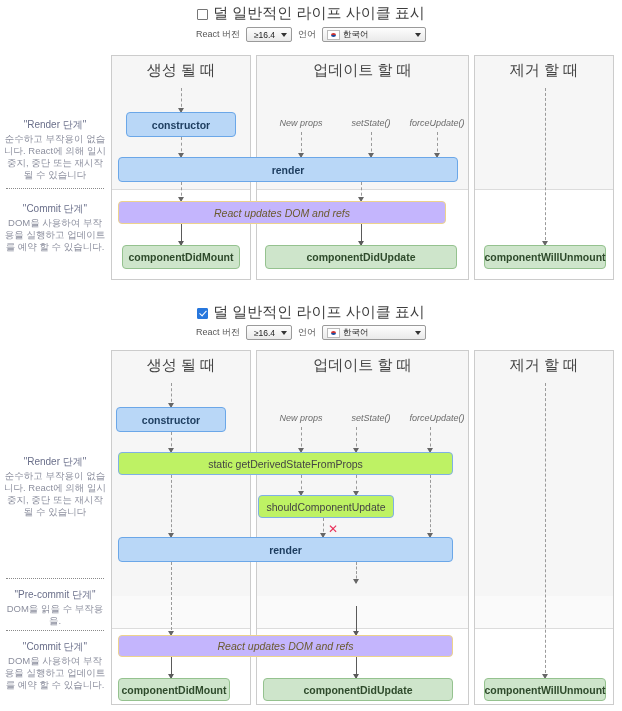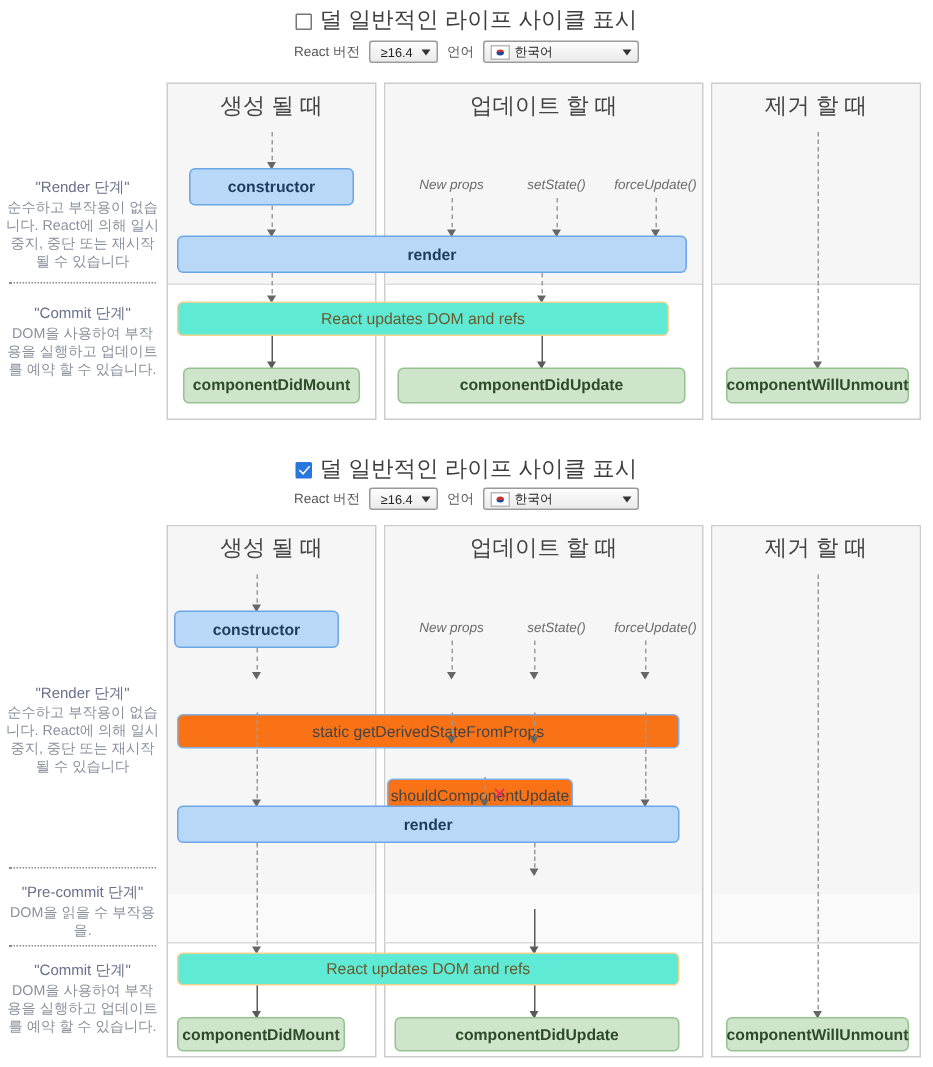--- a/index.html
+++ b/index.html
@@ -82,22 +82,22 @@
   }
 
   
   .node{
     position:absolute;box-sizing:border-box;
     display:flex;align-items:center;justify-content:center;
     border-radius:4px;font-size:10.5px;text-align:center;
     white-space:nowrap;
   }
   .n-blue{background:#b9d7f7;border:1px solid #6ba7e8;color:#1c3c5e;font-weight:bold;}
-  .n-blue-plain{background:#f97316;border:1px solid #7fb0e6;color:#444;font-weight:normal;margin-top:24px;}
-  .n-yellow{background:#5eead4;border:1px solid #edd38c;color:#6a5a2e;}
+  .n-blue-plain{background:#bef264;border:1px solid #7fb0e6;color:#444;font-weight:normal;}
+  .n-yellow{background:#c4b5fd;border:1px solid #edd38c;color:#6a5a2e;font-style:italic;}
   .n-yellow-plain{background:#fdeec4;border:1px solid #edd38c;color:#7a6a44;font-style:normal;}
   .n-green{background:#cee5cb;border:1px solid #95c28f;color:#2e4a2b;font-weight:bold;}
 
   
   .arrow{position:absolute;width:1px;}
   .arrow .ln{
     position:absolute;left:0;top:0;width:0;height:100%;
     border-left:1px dashed #9a9a9a;
   }
   .arrow.solid .ln{border-left:1px solid #5a5a5a;}
@@ -338,21 +338,21 @@
     </div>
     <div class="arrow dash" style="left:356px;top:475px;height:20px;">
       <span class="ln"></span>
         <span class="hd"></span>
     </div>
     <div class="arrow dash" style="left:430px;top:475px;height:62px;">
       <span class="ln"></span>
         <span class="hd"></span>
     </div>
 
-    <div class="node n-blue-plain" style="left:258px;top:495px;width:124px;height:23px;">
+    <div class="node n-blue-plain" style="left:258px;top:495px;width:136px;height:23px;">
       <span>shouldComponentUpdate</span>
     </div>
 
     <div class="arrow dash" style="left:323px;top:518px;height:19px;">
       <span class="ln"></span>
         <span class="hd"></span>
     </div>
     <div class="xmark" style="left:328px;top:523px;">✕</div>
 
     <div class="node n-blue" style="left:118px;top:537px;width:335px;height:25px;">

